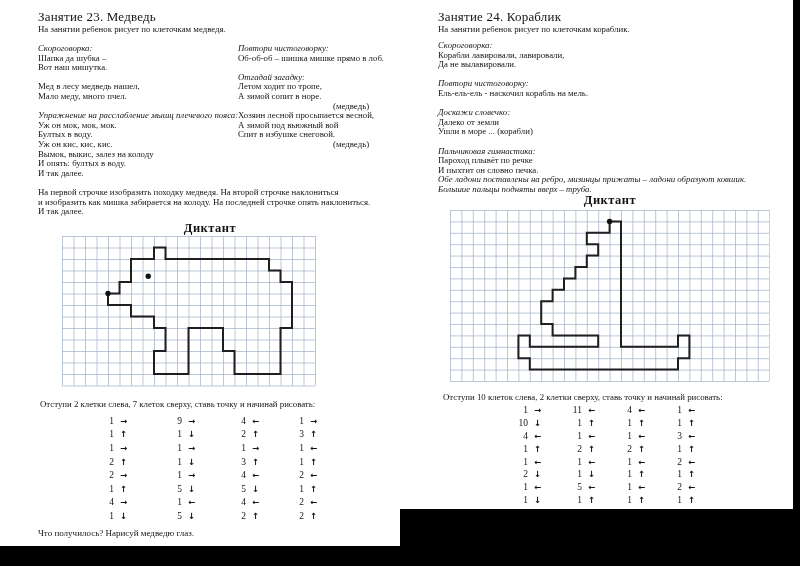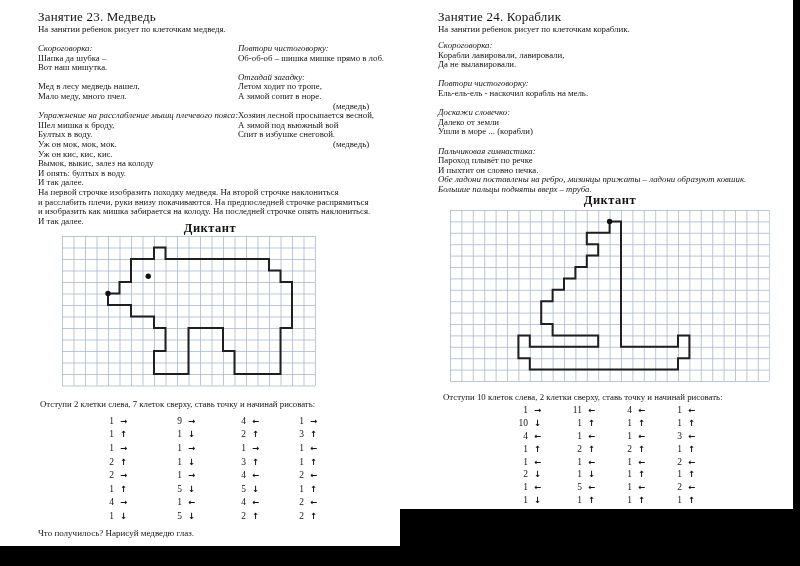--- a/index.html
+++ b/index.html
@@ -31,44 +31,42 @@
   <div class="abs sub" style="left:38px;top:24px;">На занятии ребенок рисует по клеточкам медведя.</div>
   <div class="abs" style="left:38px;top:44px;width:196px;">
       <div class="ln it">Скороговорка:</div>
       <div class="ln">Шапка да шубка –</div>
       <div class="ln">Вот наш мишутка.</div>
       <div class="ln">&nbsp;</div>
       <div class="ln">Мед в лесу медведь нашел,</div>
       <div class="ln">Мало меду, много пчел.</div>
       <div class="ln">&nbsp;</div>
       <div class="ln it">Упражнение на расслабление мышц плечевого пояса:</div>
-      <div class="ln">Шел мишка к броду,</div>
+      <div class="ln">Уж он мок, мок, мок.</div>
       <div class="ln">Бултых в воду.</div>
-      <div class="ln">Уж он мок, мок, мок.</div>
       <div class="ln">Уж он кис, кис, кис.</div>
       <div class="ln">Вымок, выкис, залез на колоду</div>
       <div class="ln">И опять: бултых в воду.</div>
       <div class="ln">И так далее.</div>
     </div>
   <div class="abs" style="left:238px;top:44px;width:160px;">
       <div class="ln it">Повтори чистоговорку:</div>
       <div class="ln">Об-об-об – шишка мишке прямо в лоб.</div>
       <div class="ln">&nbsp;</div>
       <div class="ln it">Отгадай загадку:</div>
       <div class="ln">Летом ходит по тропе,</div>
       <div class="ln">А зимой сопит в норе.</div>
       <div class="ln indent">(медведь)</div>
       <div class="ln">Хозяин лесной просыпается весной,</div>
       <div class="ln">А зимой под вьюжный вой</div>
       <div class="ln">Спит в избушке снеговой.</div>
       <div class="ln indent">(медведь)</div>
     </div>
   <div class="abs para" style="left:38px;top:188px;width:370px;">
       <div class="ln">На первой строчке изобразить походку медведя. На второй строчке наклониться</div>
-      <div class="ln">и расслабить плечи, руки внизу покачиваются. На предпоследней строчке распрямиться</div>
       <div class="ln">и изобразить как мишка забирается на колоду. На последней строчке опять наклониться.</div>
       <div class="ln">И так далее.</div>
     </div>
   <div class="abs dict" style="left:40px;top:221px;width:340px;">Диктант</div>
   <div class="abs" style="left:62px;top:236px;">
       <svg width="254" height="150.5">
         <line x1="0.5" y1="0" x2="0.5" y2="149.5" stroke="#a9b7cd" stroke-width="0.8"></line>
         <line x1="12" y1="0" x2="12" y2="149.5" stroke="#a9b7cd" stroke-width="0.8"></line>
         <line x1="23.5" y1="0" x2="23.5" y2="149.5" stroke="#a9b7cd" stroke-width="0.8"></line>
         <line x1="35" y1="0" x2="35" y2="149.5" stroke="#a9b7cd" stroke-width="0.8"></line>

